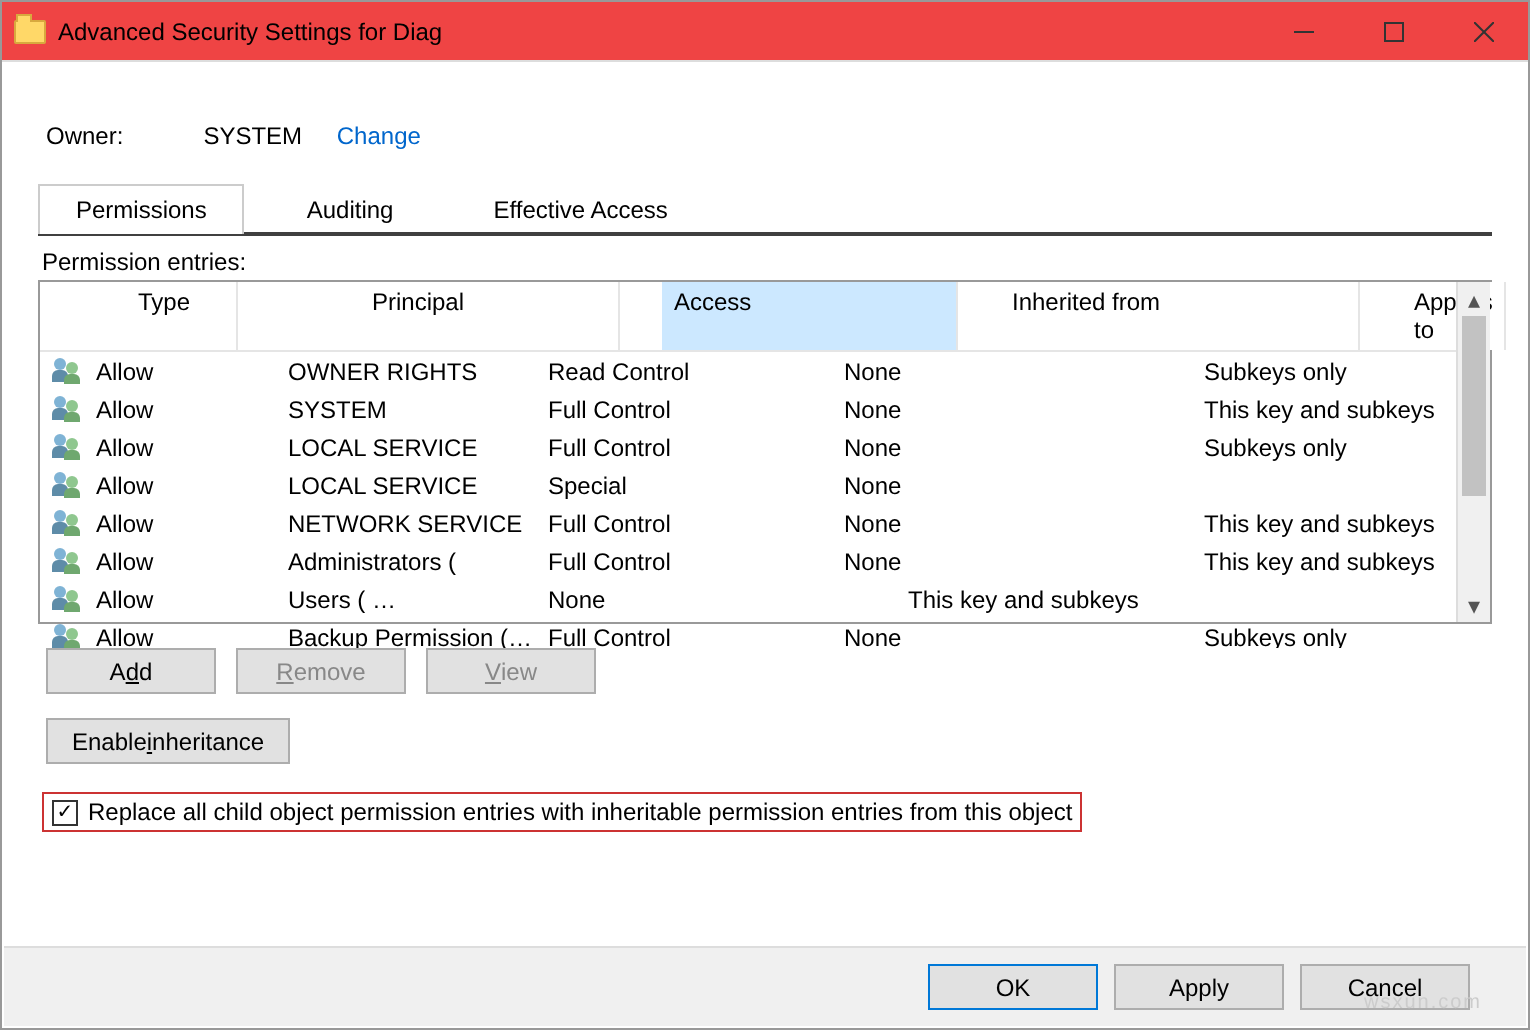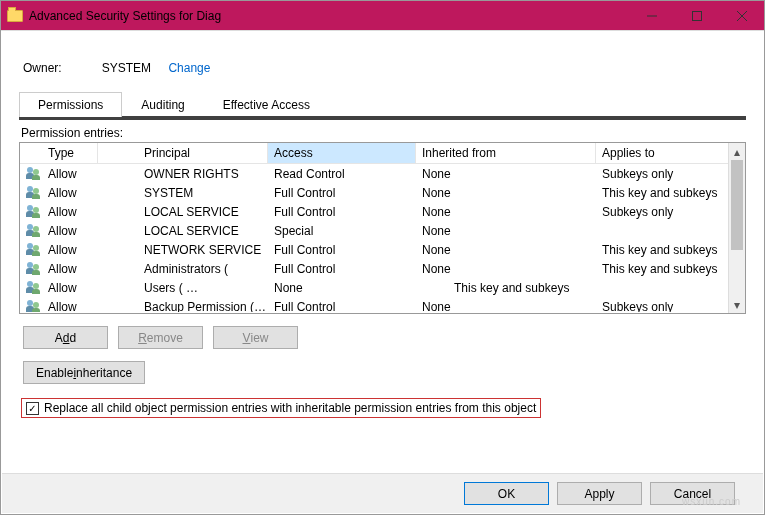--- a/index.html
+++ b/index.html
@@ -1,32 +1,32 @@
 <!DOCTYPE html>
 <html><head>
 <meta charset="utf-8">
 <style>
 * { box-sizing: border-box; font-family: 'Segoe UI', Tahoma, sans-serif; font-size: 12px; }
 body { margin: 0; background: #fff; width: 765px; height: 515px; overflow: hidden; border: 1px solid #999; }
-.titlebar { height: 30px; display: flex; align-items: center; padding: 0 0 0 6px; background: #be185d; border-bottom: 1px solid #ddd; }
+.titlebar { height: 30px; display: flex; align-items: center; padding: 0 0 0 6px; background: #ef4444; border-bottom: 1px solid #ddd; }
 .titlebar .folder-icon { width: 16px; height: 12px; background: #FFD868; border: 1px solid #D8A93E; border-radius: 1px; display: inline-block; margin-right: 6px; position: relative; }
 .titlebar .folder-icon::before { content: ''; position: absolute; top: -4px; left: 0; width: 6px; height: 3px; background: #FFD868; border: 1px solid #D8A93E; border-bottom: none; }
 .titlebar .title { flex: 1; }
 .winbtn { width: 45px; height: 28px; display: flex; align-items: center; justify-content: center; color: #333; }
 .winbtn svg { width: 10px; height: 10px; }
 .content { padding: 12px 18px 6px 18px; }
 .owner-row { display: flex; align-items: center; gap: 40px; margin: 18px 0 16px 4px; }
 .owner-row .change { color: #0066cc; cursor: pointer; margin-left: 14px; }
-.tabs { display: flex; border-bottom: 4px solid #404040; }
+.tabs { display: flex; border-bottom: 2px solid #404040; gap: 12px; }
 .tab { padding: 5px 18px; border: 1px solid transparent; border-bottom: none; position: relative; top: 1px; }
 .tab.active { border-color: #ccc; background: #fff; }
 .info { margin: 14px 2px 10px 2px; }
 .entries-label { margin: 6px 0 2px 2px; }
 .tablewrap { border: 1px solid #999; height: 172px; position: relative; }
-.thead { display: flex; background: #fff; border-bottom: 1px solid #e5e5e5; }
+.thead { display: flex; background: #fff; border-bottom: 1px solid #e5e5e5; gap: 21px; }
 .th { padding: 3px 6px; border-right: 1px solid #e5e5e5; background: #fff; }
 .th.sel { background: #cce8ff; }
 .c-icon { width: 22px; flex: 0 0 22px; border-right: none; }
 .c-type { width: 56px; flex: 0 0 56px; }
 .c-principal { width: 130px; flex: 0 0 130px; margin-left: 40px; }
 .c-access { width: 148px; flex: 0 0 148px; }
 .c-inherited { width: 180px; flex: 0 0 180px; }
 .c-applies { flex: 1; }
 .tbody { height: 148px; overflow: hidden; }
 .row { display: flex; align-items: center; height: 19px; }

